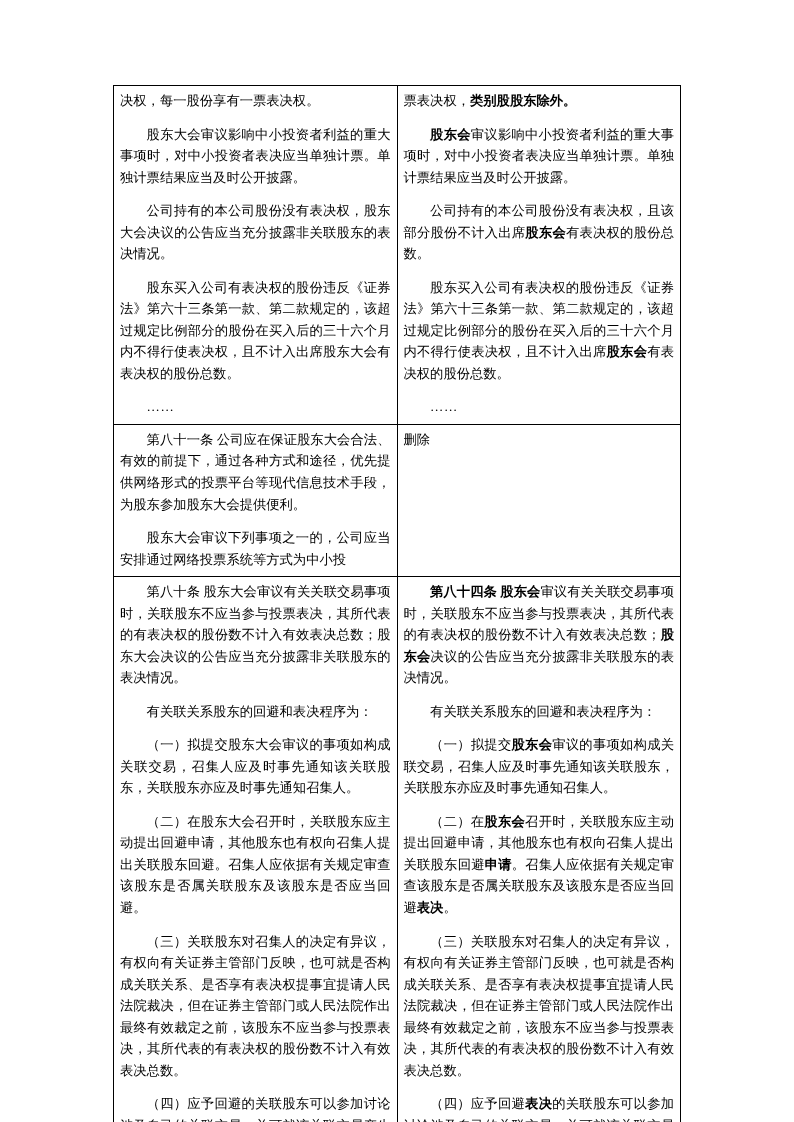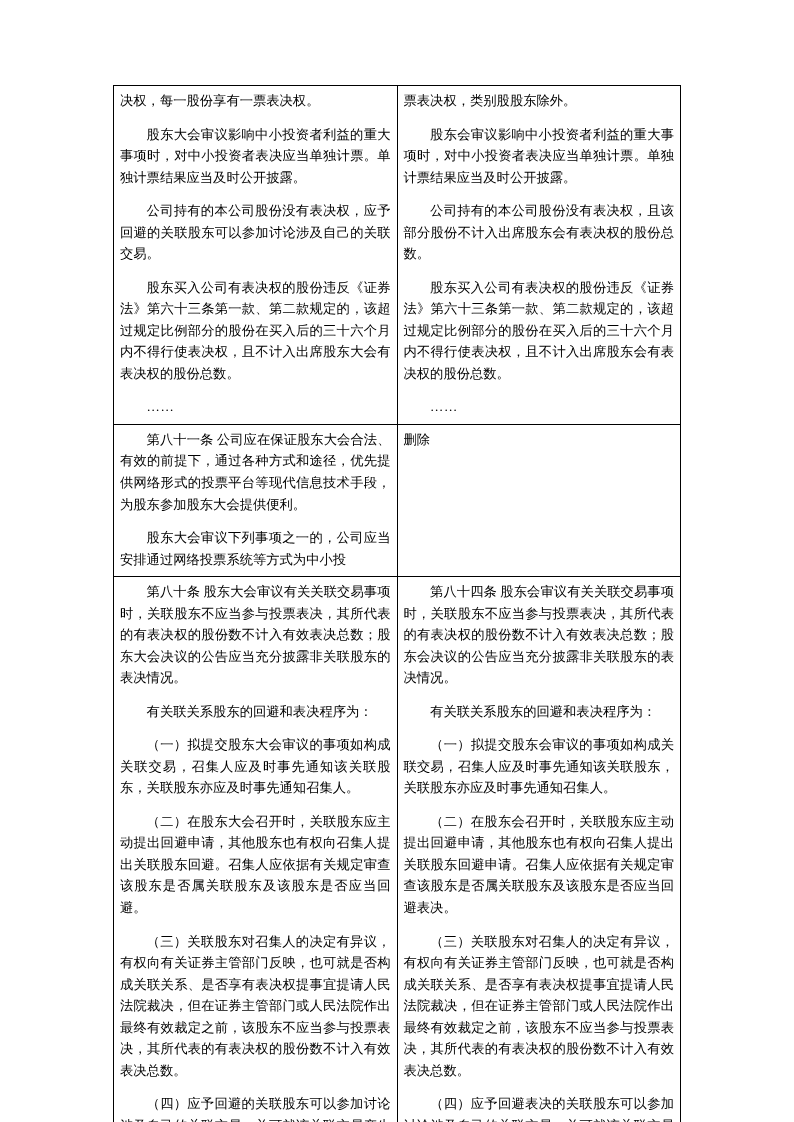--- a/index.html
+++ b/index.html
@@ -40,38 +40,38 @@
     text-indent: 2em;
   }
   p.para.noindent {
     text-indent: 0;
   }
   p.para.dots {
     text-indent: 2em;
     letter-spacing: 0.05em;
   }
   b.bold {
-    font-weight: normal;
+    font-weight: bold;
   }
   .cellwrap > p + p {
     margin-top: 12px;
   }
 </style>
 </head>
 <body>
 
 <div class="page">
   <table class="doc-table">
     <tbody>
       <tr>
         <td>
           <div class="cellwrap">
             <p class="para noindent">决权，每一股份享有一票表决权。</p>
             <p class="para">股东大会审议影响中小投资者利益的重大事项时，对中小投资者表决应当单独计票。单独计票结果应当及时公开披露。</p>
-            <p class="para">公司持有的本公司股份没有表决权，应予回避的关联股东可以参加讨论涉及自己的关联交易。</p>
+            <p class="para">公司持有的本公司股份没有表决权，股东大会决议的公告应当充分披露非关联股东的表决情况。</p>
             <p class="para">股东买入公司有表决权的股份违反《证券法》第六十三条第一款、第二款规定的，该超过规定比例部分的股份在买入后的三十六个月内不得行使表决权，且不计入出席股东大会有表决权的股份总数。</p>
             <p class="para dots">……</p>
           </div>
         </td>
         <td>
           <div class="cellwrap">
             <p class="para noindent">票表决权，<b class="bold">类别股股东除外。</b></p>
             <p class="para"><b class="bold">股东会</b>审议影响中小投资者利益的重大事项时，对中小投资者表决应当单独计票。单独计票结果应当及时公开披露。</p>
             <p class="para">公司持有的本公司股份没有表决权，且该部分股份不计入出席<b class="bold">股东会</b>有表决权的股份总数。</p>
             <p class="para">股东买入公司有表决权的股份违反《证券法》第六十三条第一款、第二款规定的，该超过规定比例部分的股份在买入后的三十六个月内不得行使表决权，且不计入出席<b class="bold">股东会</b>有表决权的股份总数。</p>

